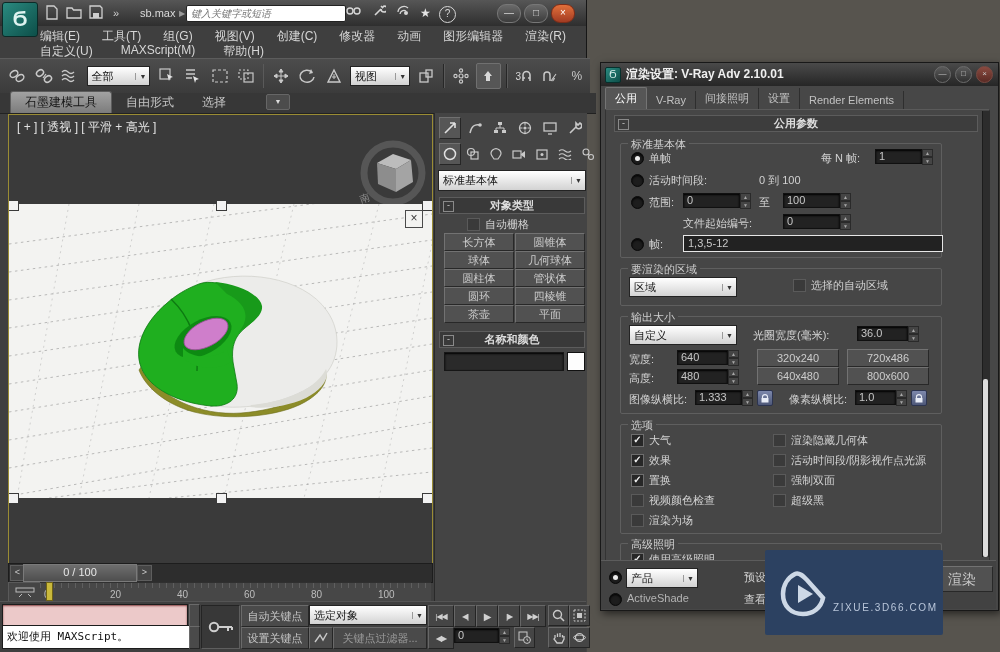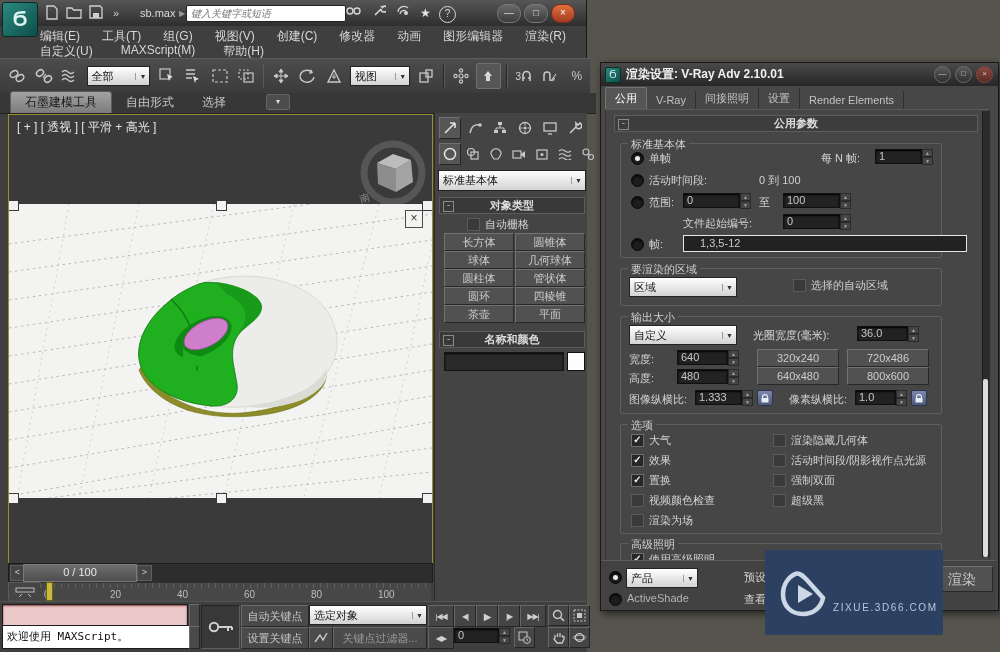--- a/index.html
+++ b/index.html
@@ -627,21 +627,21 @@
       <span class="dlbl" style="left:62px;top:72px">文件起始编号:</span>
       <div class="abs spin" style="left:162px;top:70px;width:68px">
         <span class="f" style="flex:1">0</span>
         <span class="ud">
             <i>▲</i>
             <i>▼</i>
           </span>
       </div>
       <div class="abs radio" style="left:10px;top:94px"></div>
       <span class="dlbl" style="left:28px;top:93px">帧:</span>
-      <div class="abs" style="left:62px;top:91px;width:250px;height:15px;background:#222;border:1px solid #e6e6e6;color:#c8c8c8;font-size:11px;line-height:14px;padding:0 16px">1,3,5-12</div>
+      <div class="abs" style="left:62px;top:91px;width:250px;height:15px;background:#222;border:1px solid #e6e6e6;color:#c8c8c8;font-size:11px;line-height:14px;padding:0 4px">1,3,5-12</div>
     </div>
 
     <div class="grp" style="left:14px;top:158px;width:320px;height:36px">
       <span class="grp-l">要渲染的区域</span>
       <div class="abs dd" style="left:8px;top:8px;width:106px">
         <span class="t">区域</span>
           <span class="a"></span>
       </div>
       <span class="cb off abs" style="left:172px;top:10px"></span>
       <span class="dlbl" style="left:190px;top:9px">选择的自动区域</span>

